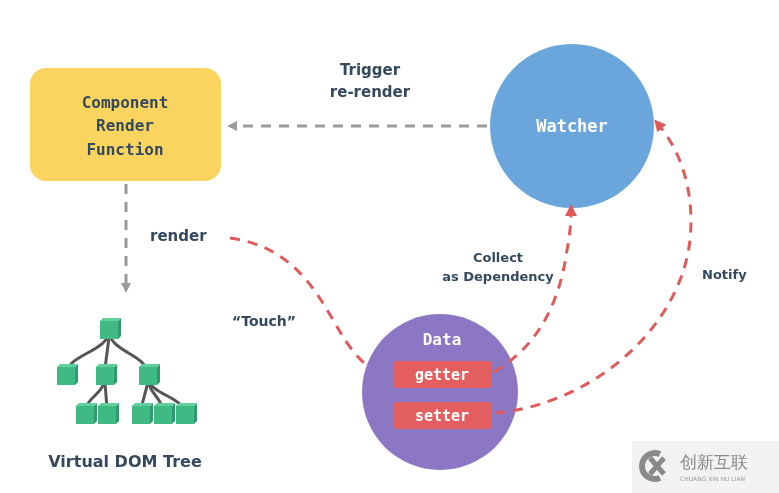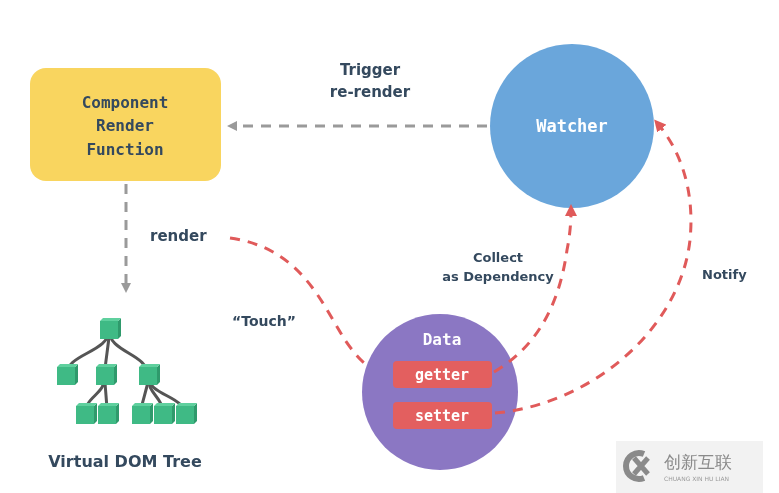--- a/index.html
+++ b/index.html
@@ -1,20 +1,20 @@
 <!DOCTYPE html>
 <html><head>
   <meta charset="utf-8">
   <style>
     html, body { margin: 0; padding: 0; background: #ffffff; }
     body { width: 779px; height: 493px; position: relative; overflow: hidden; font-family: "Liberation Sans", sans-serif; }
     #diagram { position: absolute; left: 0; top: 0; }
     .mono { font-family: "DejaVu Sans Mono", "Liberation Mono", monospace; font-weight: bold; }
     .sans { font-family: "DejaVu Sans", "Liberation Sans", sans-serif; font-weight: bold; }
-    .watermark { position: absolute; left: 616px; top: 441px; width: 147px; height: 52px; background: #f2f2f2; }
+    .watermark { position: absolute; left: 632px; top: 441px; width: 147px; height: 52px; background: #f2f2f2; }
   </style>
 </head>
 <body>
 
 <svg id="diagram" width="779" height="493" viewBox="0 0 779 493">
   <defs>
     <marker id="arrowGray" markerWidth="10" markerHeight="10" refX="5" refY="5" orient="auto" markerUnits="userSpaceOnUse">
       <path d="M0,0 L10,5 L0,10 z" fill="#9a9a9a"></path>
     </marker>
     <marker id="arrowRed" markerWidth="12" markerHeight="12" refX="6" refY="6" orient="auto" markerUnits="userSpaceOnUse">

